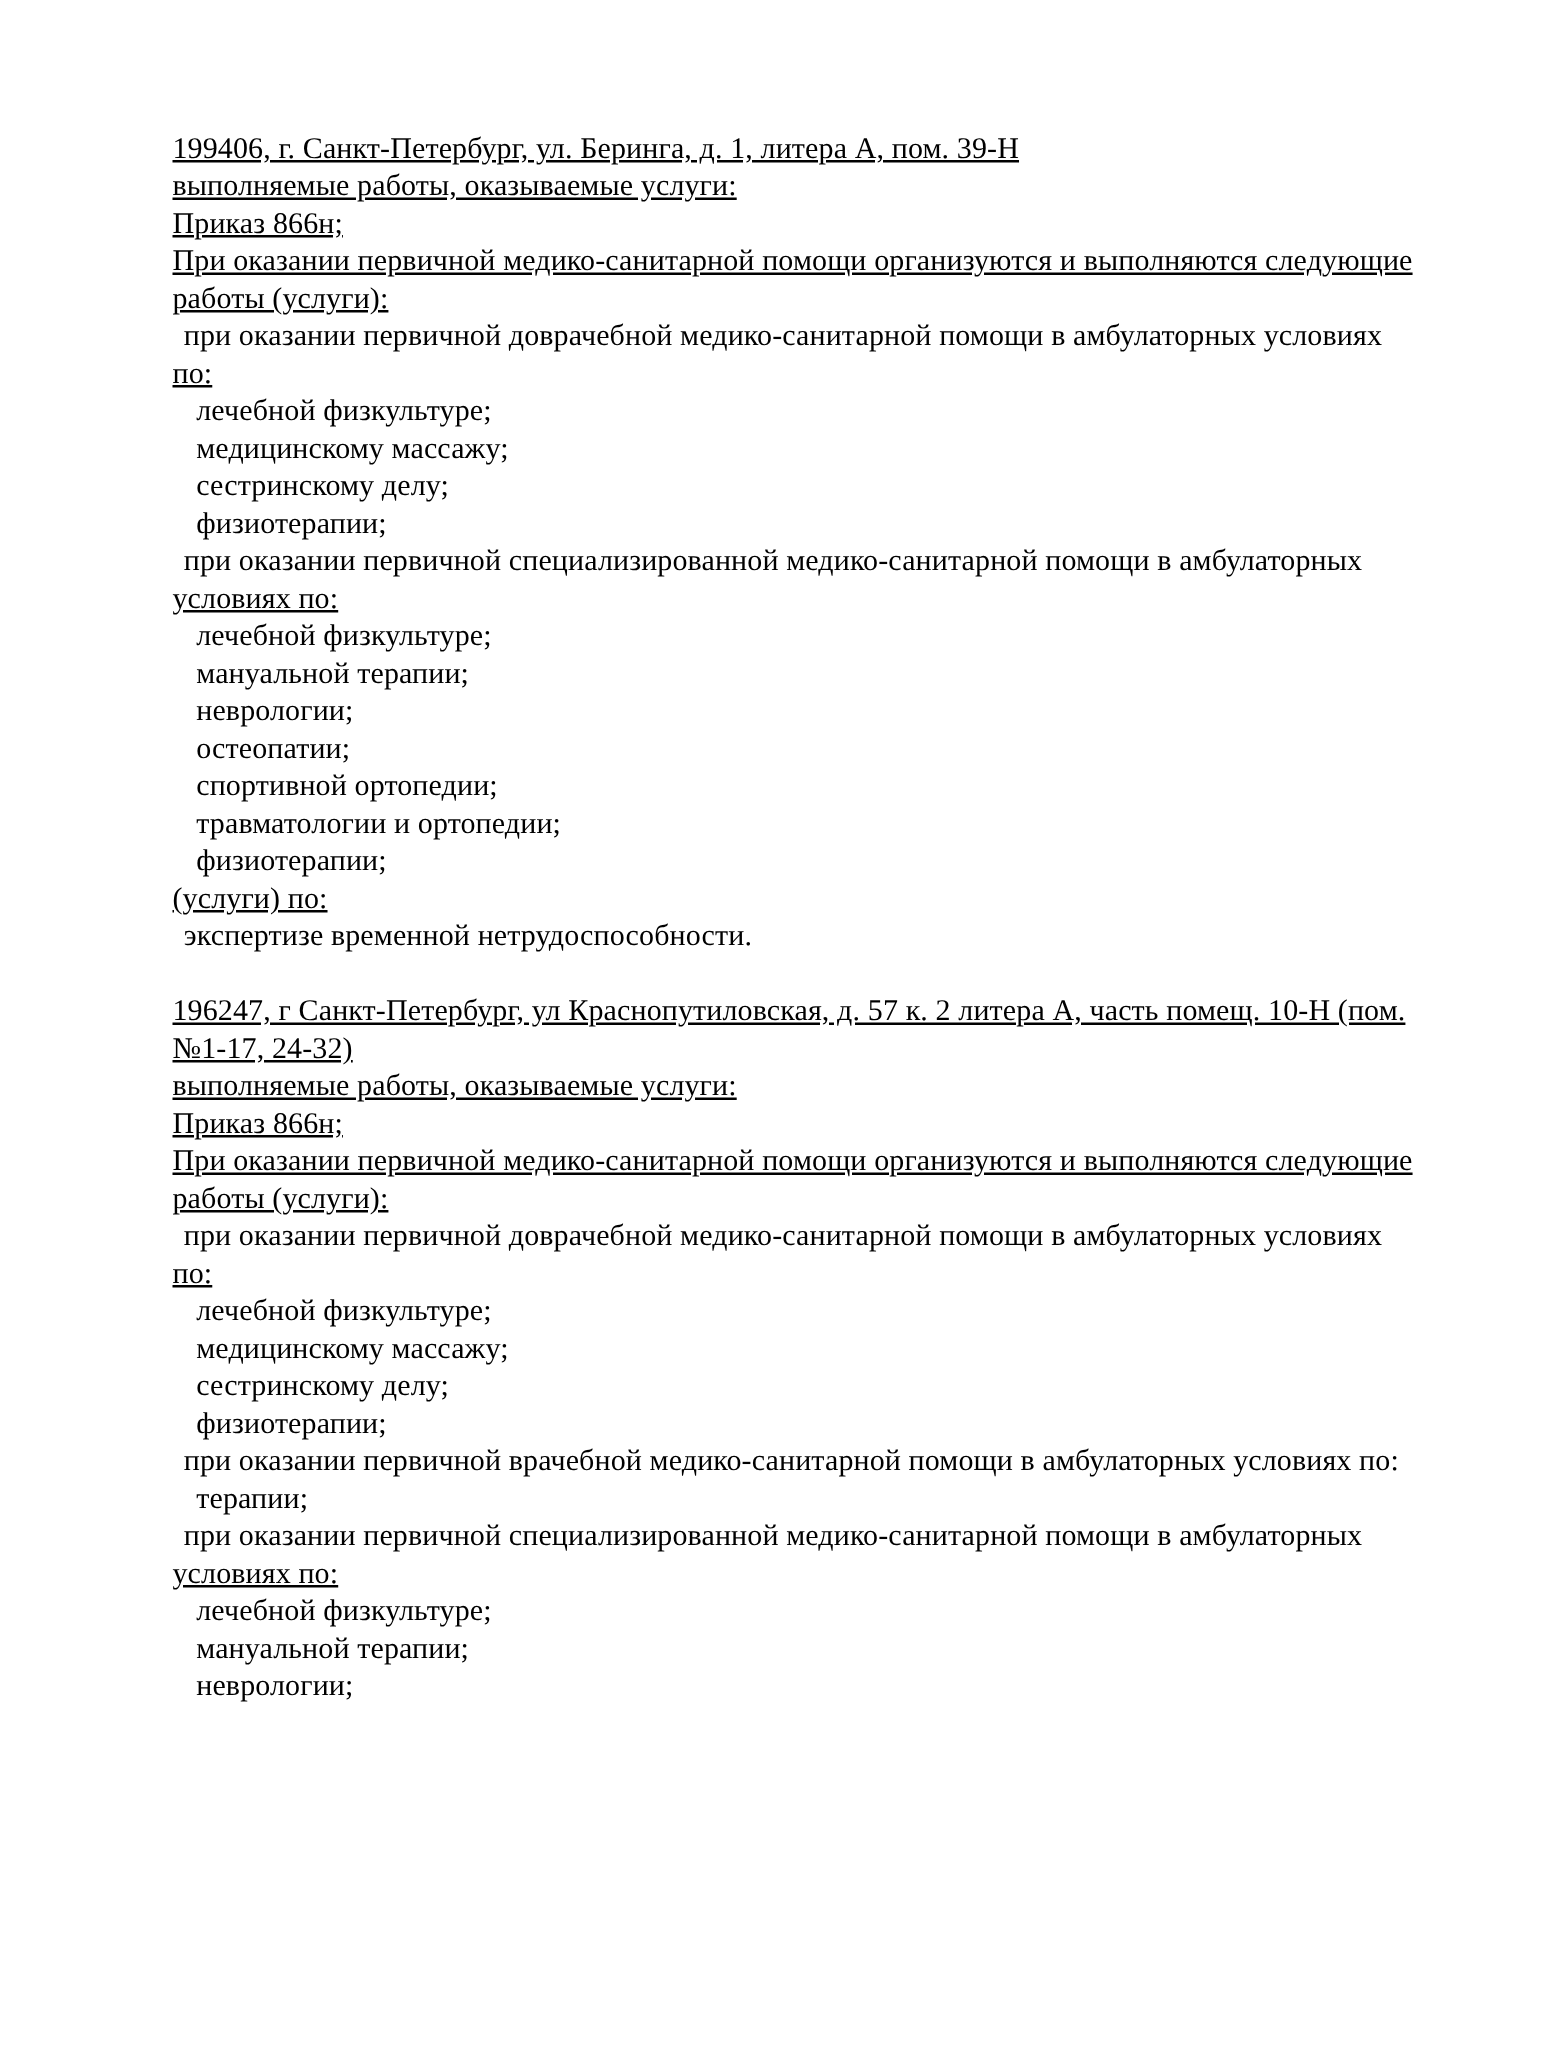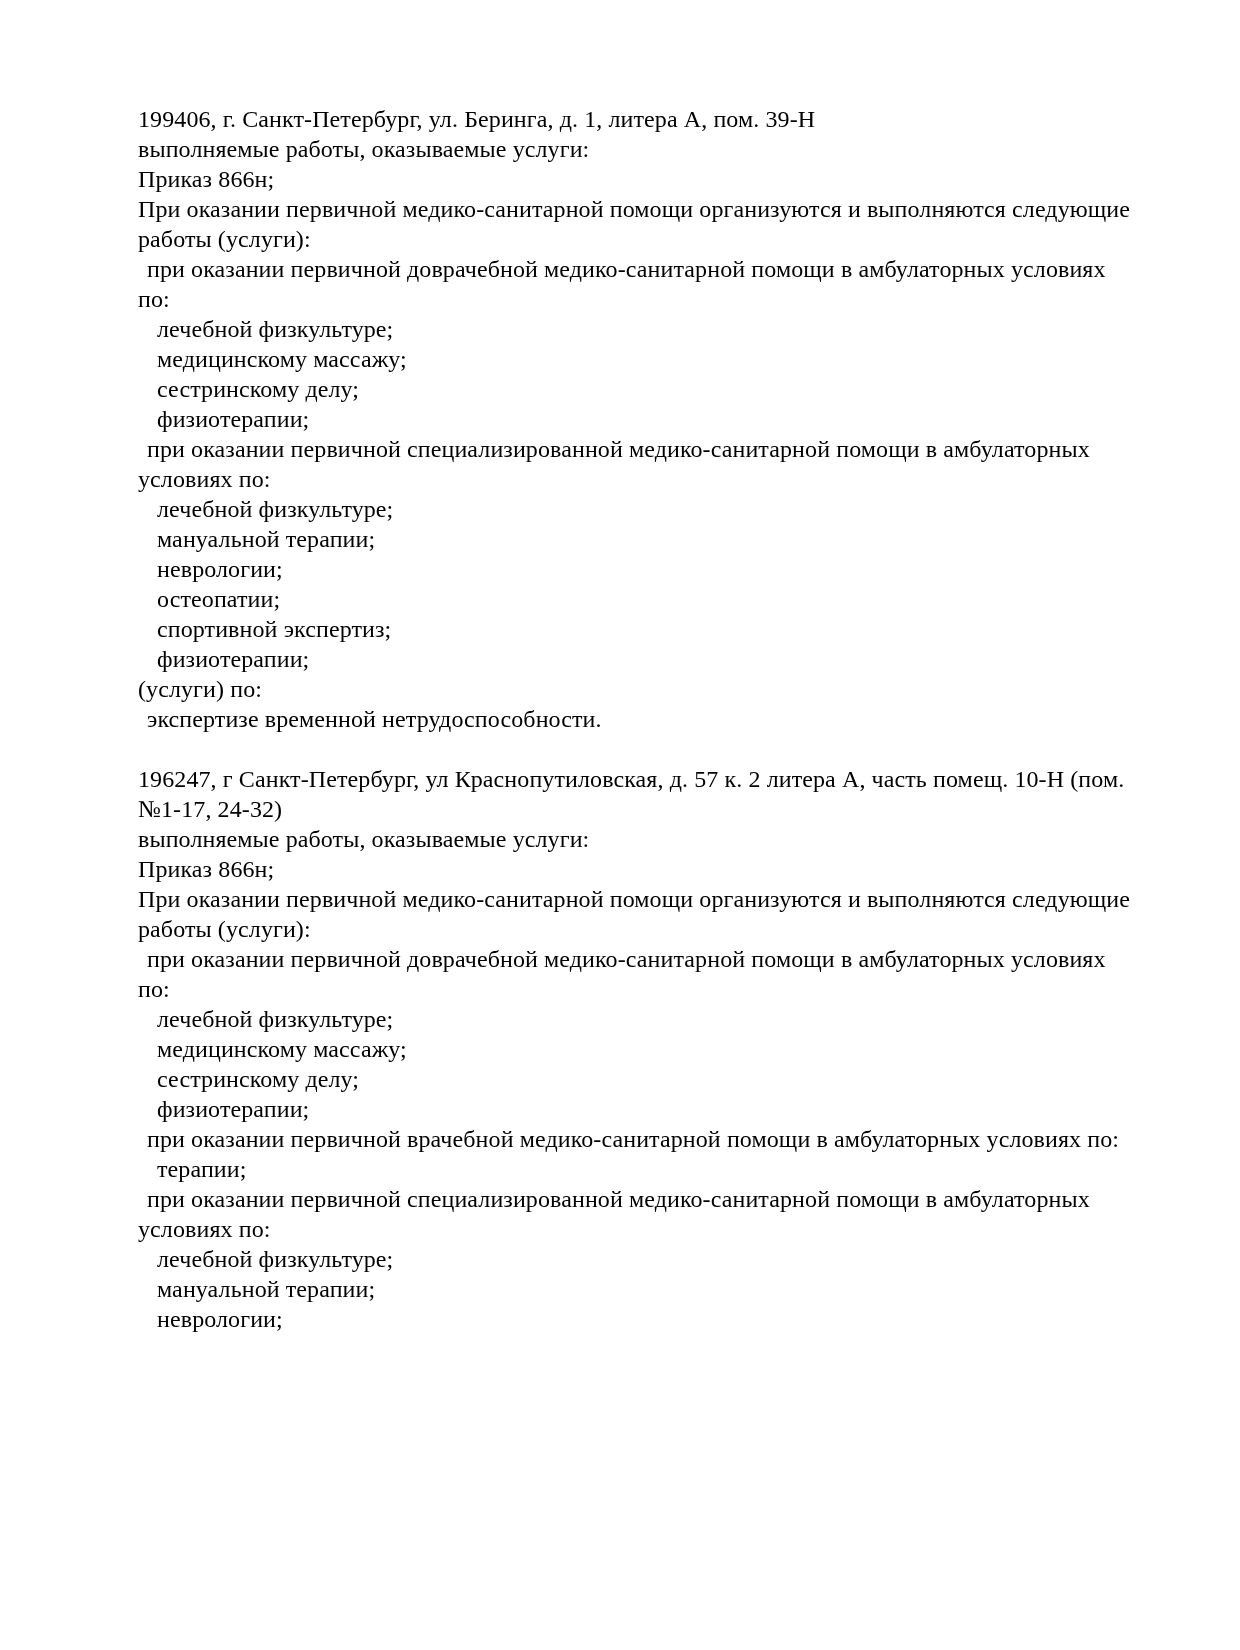--- a/index.html
+++ b/index.html
@@ -21,21 +21,21 @@
     top: 104px;
     width: 1085px;
   }
   .line {
     font-size: 24px;
     line-height: 30px;
     height: 30px;
     white-space: pre;
     letter-spacing: 0.1px;
   }
-  .indent-0 { padding-left: 0; }
+  .indent-0 { padding-left: 0; text-decoration: underline; }
   .indent-1 { padding-left: 9px; }
   .indent-2 { padding-left: 19px; }
   .blank-line { height: 30px; }
 </style>
 </head>
 <body>
 
 <div class="doc" id="document-page">
     <div class="line indent-0">199406, г. Санкт-Петербург, ул. Беринга, д. 1, литера А, пом. 39-Н</div>
     <div class="line indent-0">выполняемые работы, оказываемые услуги:</div>
@@ -47,21 +47,22 @@
     <div class="line indent-2">лечебной физкультуре;</div>
     <div class="line indent-2">медицинскому массажу;</div>
     <div class="line indent-2">сестринскому делу;</div>
     <div class="line indent-2">физиотерапии;</div>
     <div class="line indent-1">при оказании первичной специализированной медико-санитарной помощи в амбулаторных</div>
     <div class="line indent-0">условиях по:</div>
     <div class="line indent-2">лечебной физкультуре;</div>
     <div class="line indent-2">мануальной терапии;</div>
     <div class="line indent-2">неврологии;</div>
     <div class="line indent-2">остеопатии;</div>
-    <div class="line indent-2">спортивной экспертиз;</div>
+    <div class="line indent-2">спортивной ортопедии;</div>
+    <div class="line indent-2">травматологии и ортопедии;</div>
     <div class="line indent-2">физиотерапии;</div>
     <div class="line indent-0">(услуги) по:</div>
     <div class="line indent-1">экспертизе временной нетрудоспособности.</div>
     <div class="line indent-0 blank-line"></div>
     <div class="line indent-0">196247, г Санкт-Петербург, ул Краснопутиловская, д. 57 к. 2 литера А, часть помещ. 10-Н (пом.</div>
     <div class="line indent-0">№1-17, 24-32)</div>
     <div class="line indent-0">выполняемые работы, оказываемые услуги:</div>
     <div class="line indent-0">Приказ 866н;</div>
     <div class="line indent-0">При оказании первичной медико-санитарной помощи организуются и выполняются следующие</div>
     <div class="line indent-0">работы (услуги):</div>

